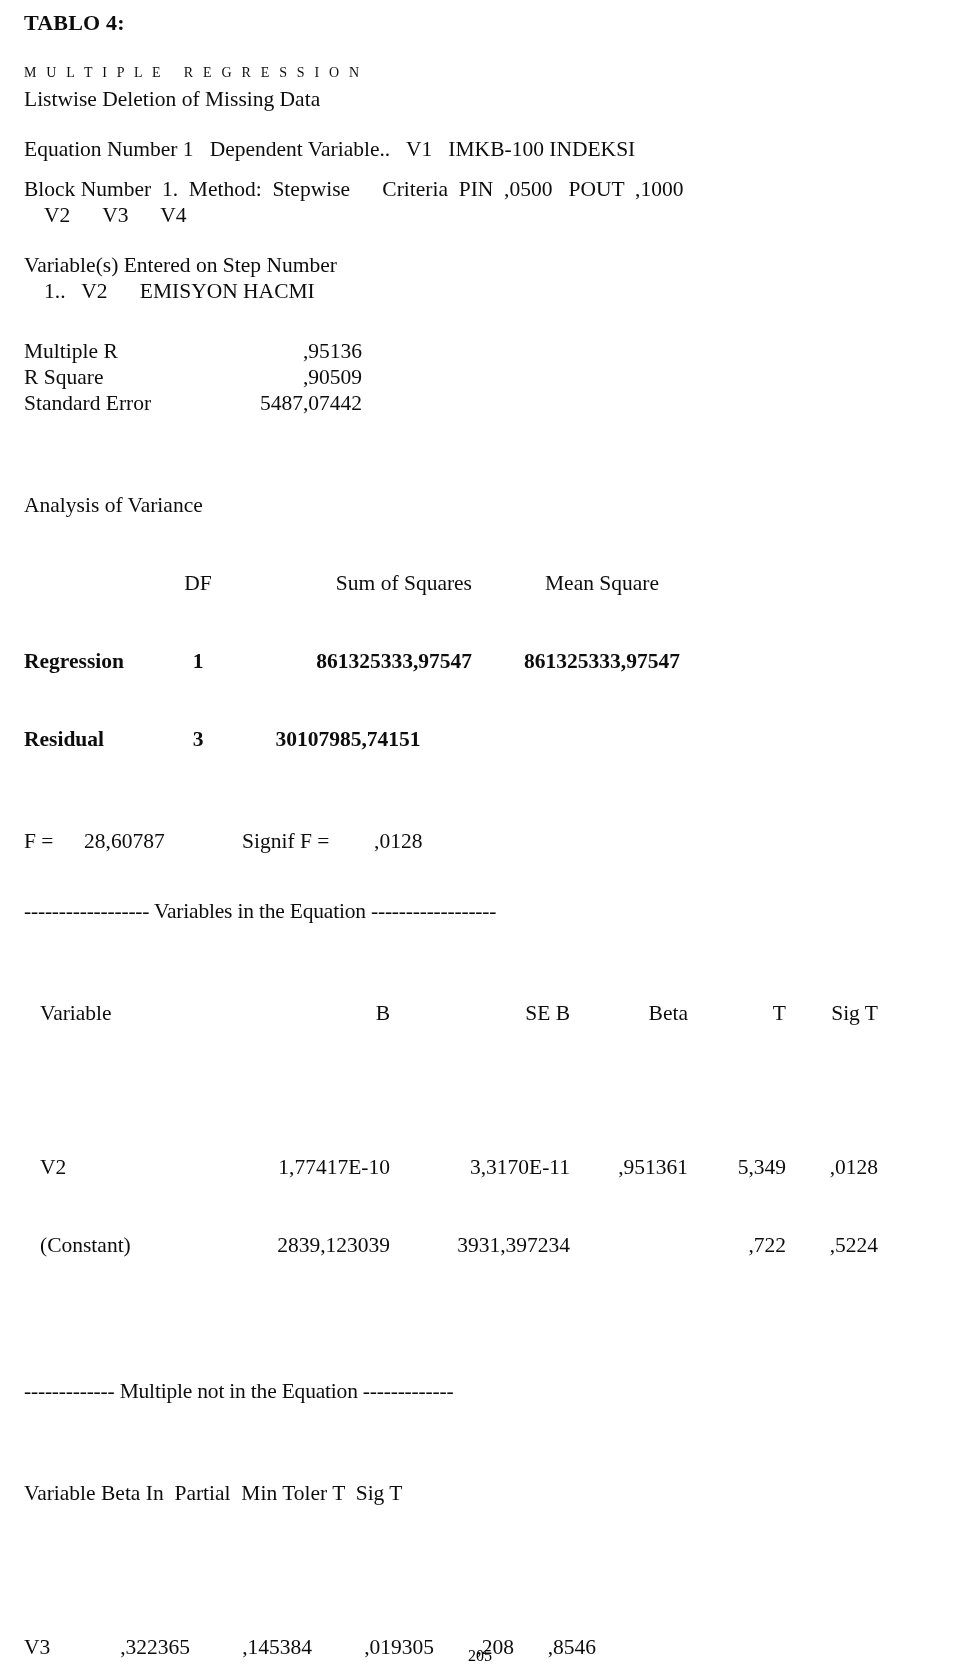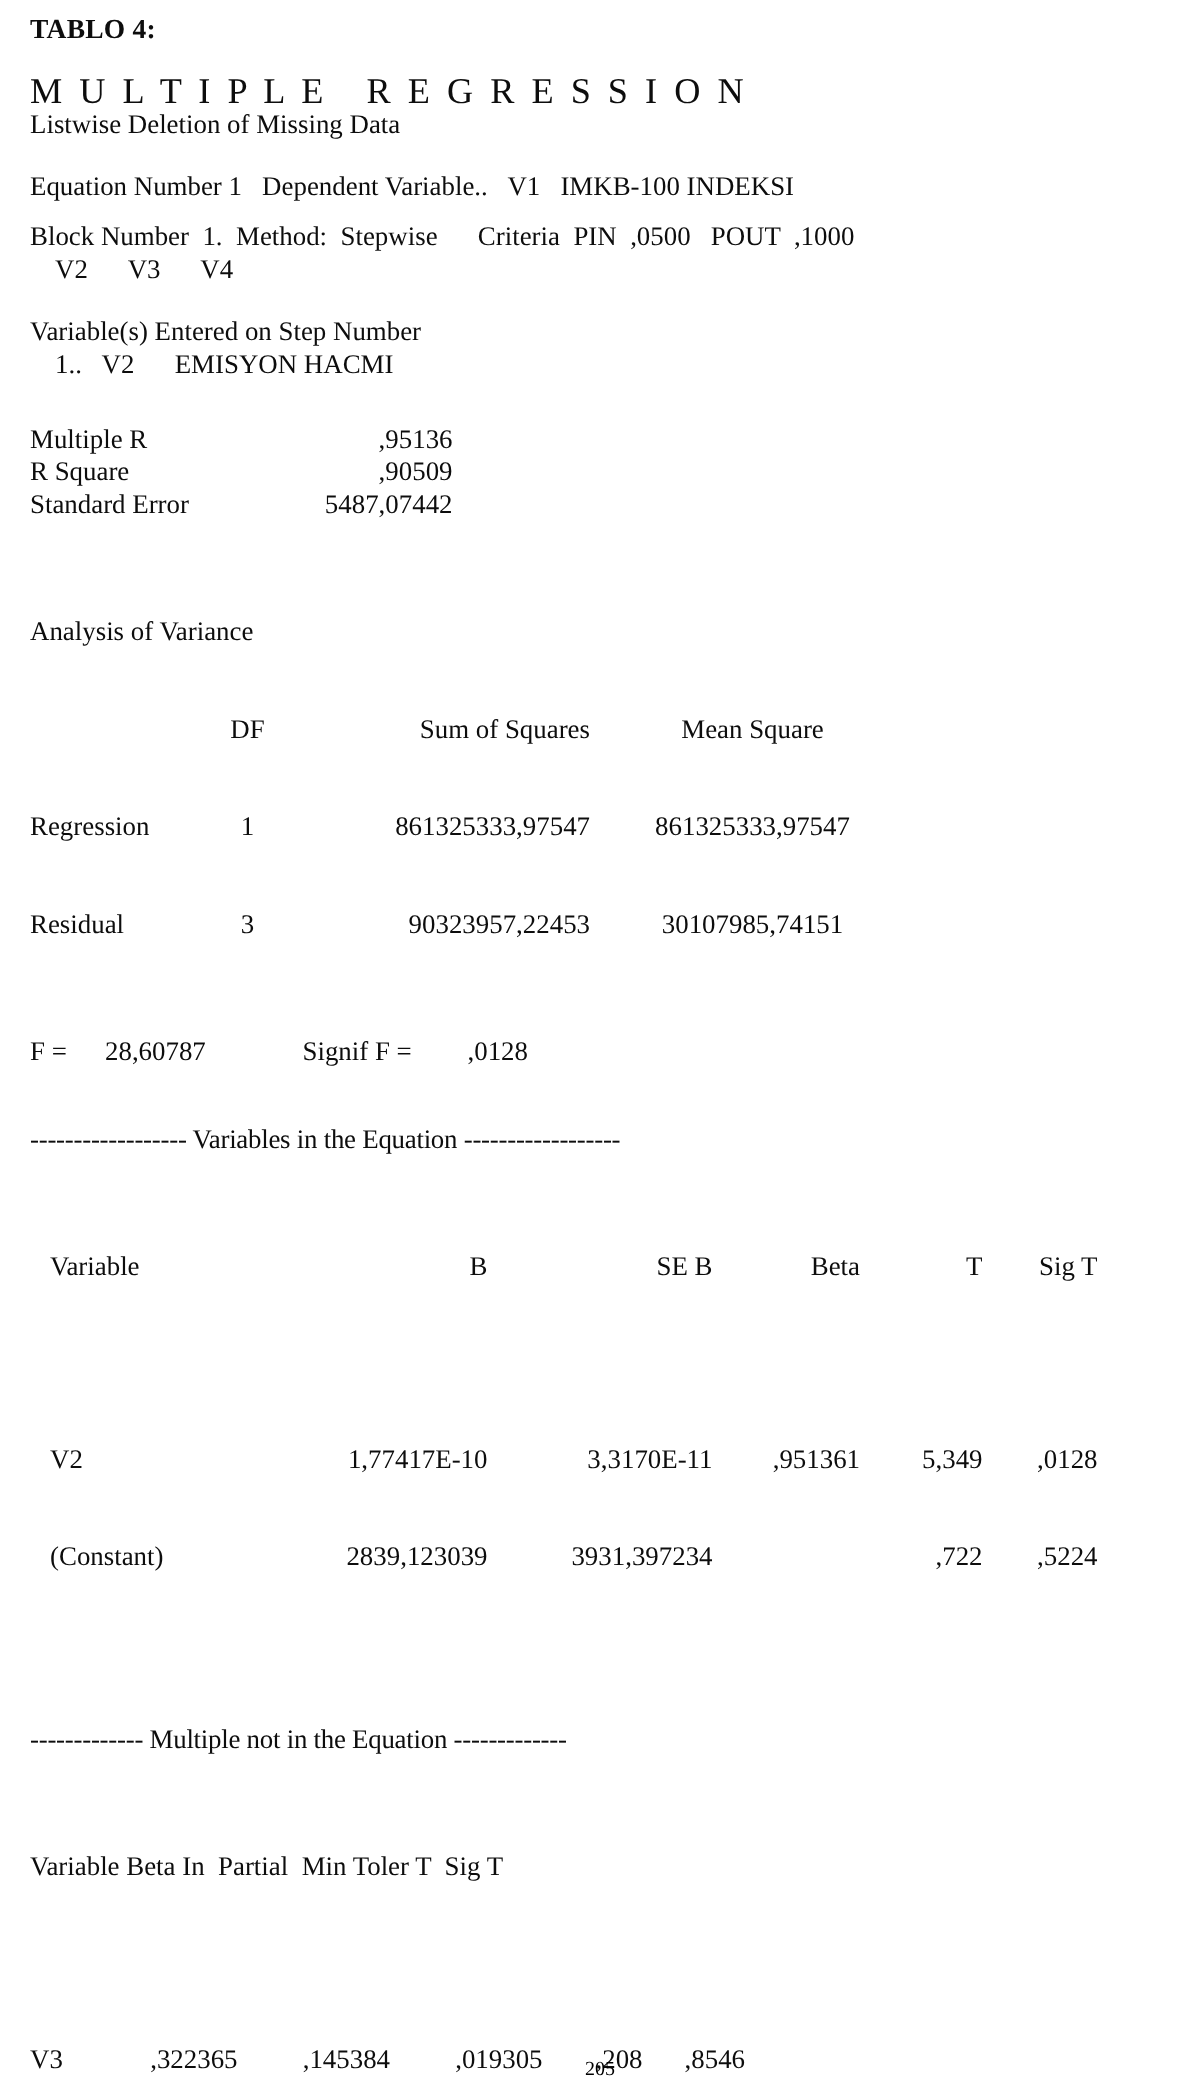--- a/index.html
+++ b/index.html
@@ -31,42 +31,42 @@
     color: #0d0d0d;
   }
   .tablo-title {
     font-weight: bold;
     font-size: 22px;
     letter-spacing: .2px;
     margin: 10px 0 0 0;
   }
   .spaced-caps {
     letter-spacing: 3.2px;
-    font-size: 29px;
+    font-size: 14px;
     white-space: pre;
   }
   .line { white-space: pre; }
   .gap-sm { height: 14px; }
   .gap-md { height: 24px; }
   .gap-lg { height: 34px; }
   .gap-xl { height: 44px; }
 
   .row { display: flex; white-space: pre; }
   .ind1 { padding-left: 20px; }
 
   
   .stat-row { display: flex; white-space: pre; }
   .stat-label { width: 212px; }
   .stat-val { text-align: left; }
   .stat-val.num-right { width: 126px; text-align: right; }
 
   
   .anova { white-space: pre; }
   .anova-head { display: flex; }
-  .anova-row { display: flex; }
+  .anova-row { display: flex; font-weight: bold; }
   .c-src  { width: 138px; }
   .c-df   { width: 72px;  text-align: center; }
   .c-ss   { width: 238px; text-align: right; padding-right: 16px;}
   .c-ms   { width: 228px; text-align: center; }
 
   .sep-line { white-space: pre; letter-spacing: -0.2px; }
 
   
   .coef { white-space: pre; }
   .coef-row { display: flex; }
@@ -154,21 +154,20 @@
       </div>
       <div class="anova-row">
         <span class="c-src">Regression</span>
         <span class="c-df">1</span>
         <span class="c-ss">861325333,97547</span>
         <span class="c-ms">861325333,97547</span>
       </div>
       <div class="anova-row">
         <span class="c-src">Residual</span>
         <span class="c-df">3</span>
-        <span class="c-ss">90323957,22453</span>
         <span class="c-ms">30107985,74151</span>
       </div>
     </div>
 
     <div class="gap-md"></div>
 
     <div class="row">
       <span style="width:60px">F =</span>
       <span style="width:158px">28,60787</span>
       <span style="width:132px">Signif F =</span>

